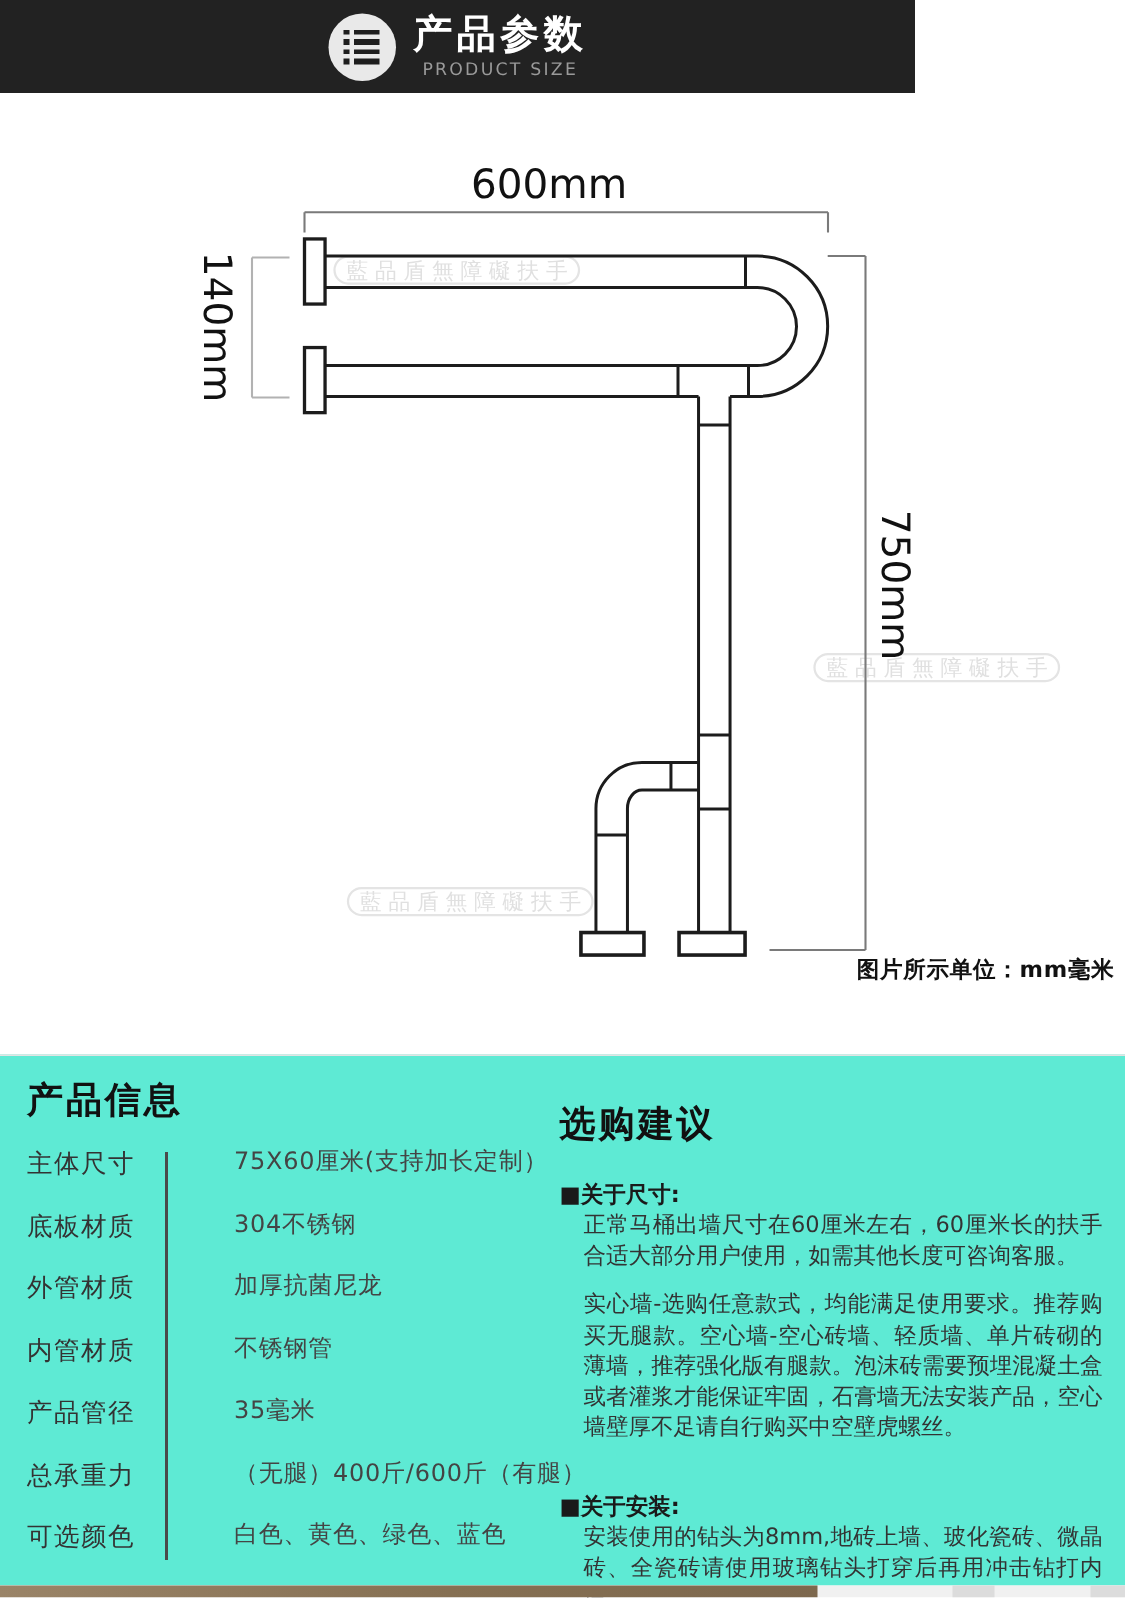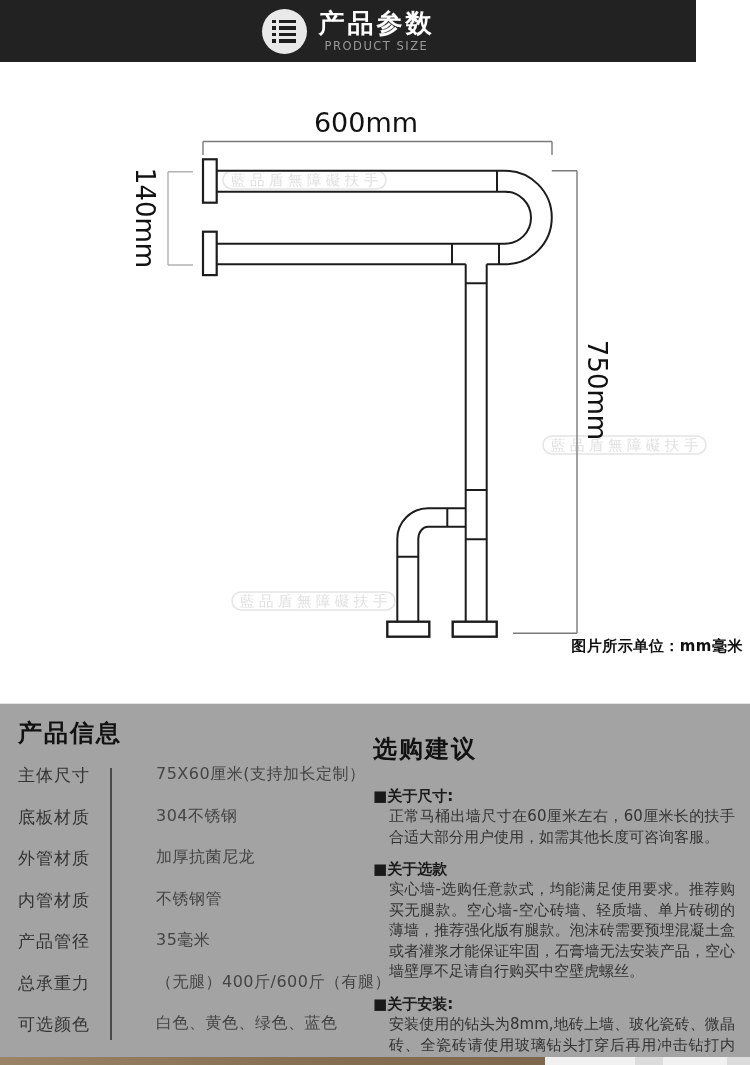--- a/index.html
+++ b/index.html
@@ -1,20 +1,20 @@
 <!DOCTYPE html>
 <html><head>
 <meta charset="utf-8">
 <style>
   * { margin:0; padding:0; box-sizing:border-box; }
   body { background:#fff; font-family:"DejaVu Sans", sans-serif; }
   #page { position:relative; width:750px; height:1065px; background:#fff; overflow:hidden; }
 
   
-  .hdr { position:absolute; top:0; left:0; width:696px; height:62px; background:#222;
+  .hdr { position:absolute; top:0; left:0; width:610px; height:62px; background:#222;
          display:flex; align-items:center; justify-content:center; gap:12px; }
   .hdr-circle { width:45px; height:45px; background:#e9e9e9; border-radius:50%;
                 display:flex; align-items:center; justify-content:center; }
   .list-icon { display:flex; flex-direction:column; gap:3px; }
   .list-icon .li-row { display:flex; align-items:center; gap:3px; }
   .list-icon .li-dot { width:3.5px; height:3.5px; background:#1d1d1d; }
   .list-icon .li-bar { width:17px; height:3.5px; background:#1d1d1d; }
   .hdr-text { display:flex; flex-direction:column; align-items:center; }
   .hdr-title { color:#fff; font-size:26px; font-weight:bold; letter-spacing:3px; line-height:28px; }
   .hdr-sub { color:#9a9a9a; font-size:11.5px; letter-spacing:1.5px; margin-top:2px; }
@@ -27,21 +27,21 @@
   .foot-rect { stroke:#1c1c1c; stroke-width:2.4; fill:#fff; }
   .dim-line { stroke:#7a7a7a; stroke-width:1.4; fill:none; }
   .dim-line-light { stroke:#b2b2b2; stroke-width:1.4; fill:none; }
   .dim-text { fill:#111; font-size:27px; font-family:"DejaVu Sans", sans-serif; }
   .dim-text-sm { fill:#111; font-size:26px; font-family:"DejaVu Sans", sans-serif; }
   .wm-rect { stroke:#e4e4e4; stroke-width:1.5; fill:none; }
   .wm-text { fill:#e0e0e0; font-size:14.5px; letter-spacing:4.5px; font-family:"DejaVu Sans", sans-serif; }
   .unit-note { position:absolute; top:575px; right:7px; font-size:15px; font-weight:bold; color:#111; letter-spacing:0.5px; }
 
   
-  .info { position:absolute; top:703px; left:0; width:750px; height:354px; background:#a3a3a3;
+  .info { position:absolute; top:703px; left:0; width:750px; height:354px; background:#5eead4;
           border-top:1px solid #e3e3e3; }
   .info-left { position:absolute; top:0; left:0; width:370px; height:354px; }
   .sec-title { font-size:24px; font-weight:bold; color:#111; letter-spacing:2px; }
   .info-left .sec-title { position:absolute; top:13px; left:18px; }
   .spec-divider { position:absolute; top:64px; left:110px; width:2px; height:272px; background:#4a4a4a; }
   .spec-table { position:absolute; top:60px; left:0; width:370px; }
   .spec-row { display:flex; align-items:flex-start; height:41.5px; }
   .spec-label { width:111px; padding-left:18px; font-size:17px; color:#333; letter-spacing:1px; flex:none; }
   .spec-value { padding-left:45px; font-size:16px; color:#444; letter-spacing:0.5px; white-space:nowrap; }
 
@@ -186,21 +186,20 @@
       </div>
     </div>
 
     <div class="info-right">
       <div class="sec-title">选购建议</div>
       <div class="adv-block adv-b1">
         <div class="adv-heading">■关于尺寸:</div>
         <div class="adv-body">正常马桶出墙尺寸在60厘米左右，60厘米长的扶手合适大部分用户使用，如需其他长度可咨询客服。</div>
       </div>
       <div class="adv-block adv-b2">
-        <div class="adv-heading">■关于选款</div>
         <div class="adv-body">实心墙-选购任意款式，均能满足使用要求。推荐购买无腿款。空心墙-空心砖墙、轻质墙、单片砖砌的薄墙，推荐强化版有腿款。泡沫砖需要预埋混凝土盒或者灌浆才能保证牢固，石膏墙无法安装产品，空心墙壁厚不足请自行购买中空壁虎螺丝。</div>
       </div>
       <div class="adv-block adv-b3">
         <div class="adv-heading">■关于安装:</div>
         <div class="adv-body">安装使用的钻头为8mm,地砖上墙、玻化瓷砖、微晶砖、全瓷砖请使用玻璃钻头打穿后再用冲击钻打内墙。</div>
       </div>
     </div>
 
   </div>
 

